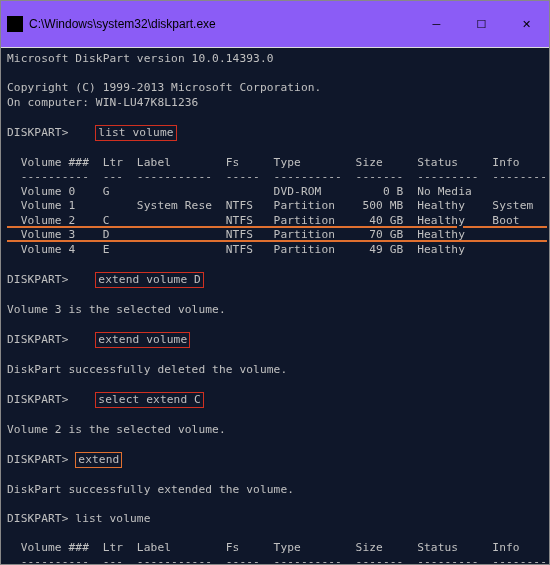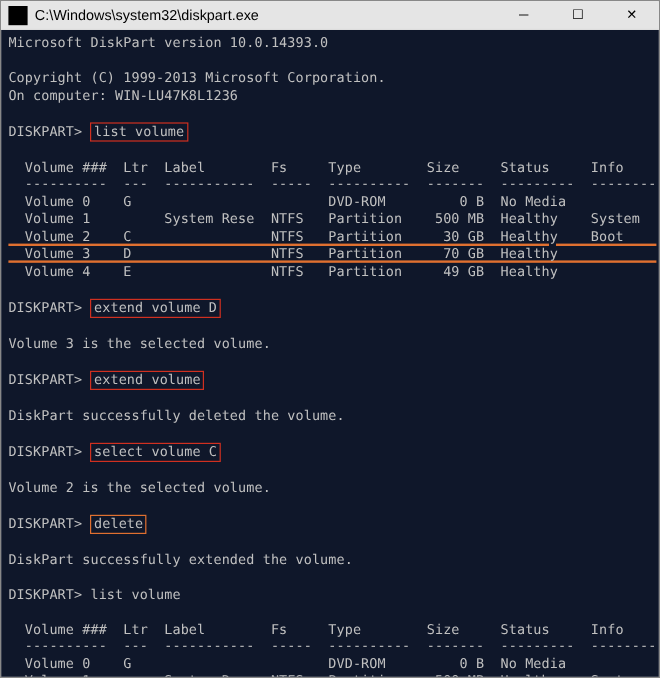--- a/index.html
+++ b/index.html
@@ -12,22 +12,22 @@
   }
   .window {
     width: 550px;
     height: 565px;
     border: 1px solid #888;
     background: #fff;
     display: flex;
     flex-direction: column;
   }
   .titlebar {
-    height: 24px;
-    background: #e5e5e5;
+    height: 47px;
+    background: #8b5cf6;
     display: flex;
     align-items: center;
     border-bottom: 1px solid #ddd;
     font-family: "Segoe UI", sans-serif;
     font-size: 12px;
   }
   .title-icon {
     width: 16px; height: 16px;
     margin: 0 6px;
     background: #000;
@@ -58,20 +58,21 @@
     line-height: 14.5px;
     padding: 4px 6px;
     white-space: pre;
     overflow: hidden;
     letter-spacing: 0.1px;
   }
   .hl-red {
     border: 1px solid #d03020;
     display: inline-block;
     padding: 0 2px;
+    margin-left: 20px;
   }
   .hl-orange {
     border: 1px solid #e07030;
     display: inline-block;
     padding: 0 2px;
   }
   .underline-orange {
     text-decoration: underline;
     text-decoration-color: #e07030;
     text-decoration-thickness: 1.5px;
@@ -95,37 +96,37 @@
 
 Copyright (C) 1999-2013 Microsoft Corporation.
 On computer: WIN-LU47K8L1236
 
 DISKPART&gt; <span class="hl-red">list volume</span>
 
   Volume ###  Ltr  Label        Fs     Type        Size     Status     Info    
   ----------  ---  -----------  -----  ----------  -------  ---------  --------
   Volume 0    G                        DVD-ROM         0 B  No Media           
   Volume 1         System Rese  NTFS   Partition    500 MB  Healthy    System  
-<span class="underline-orange">  Volume 2    C                 NTFS   Partition     30 GB  Healthy    Boot    </span>
+<span class="underline-orange">  Volume 2    C                 NTFS   Partition     40 GB  Healthy    Boot    </span>
 <span class="underline-orange">  Volume 3    D                 NTFS   Partition     70 GB  Healthy            </span>
   Volume 4    E                 NTFS   Partition     49 GB  Healthy            
 
 DISKPART&gt; <span class="hl-red">extend volume D</span>
 
 Volume 3 is the selected volume.
 
 DISKPART&gt; <span class="hl-red">extend volume</span>
 
 DiskPart successfully deleted the volume.
 
-DISKPART&gt; <span class="hl-red">select volume C</span>
+DISKPART&gt; <span class="hl-red">select extend C</span>
 
 Volume 2 is the selected volume.
 
-DISKPART&gt; <span class="hl-orange">delete</span>
+DISKPART&gt; <span class="hl-orange">extend</span>
 
 DiskPart successfully extended the volume.
 
 DISKPART&gt; list volume
 
   Volume ###  Ltr  Label        Fs     Type        Size     Status     Info    
   ----------  ---  -----------  -----  ----------  -------  ---------  --------
   Volume 0    G                        DVD-ROM         0 B  No Media           
   Volume 1         System Rese  NTFS   Partition    500 MB  Healthy    System  
 

